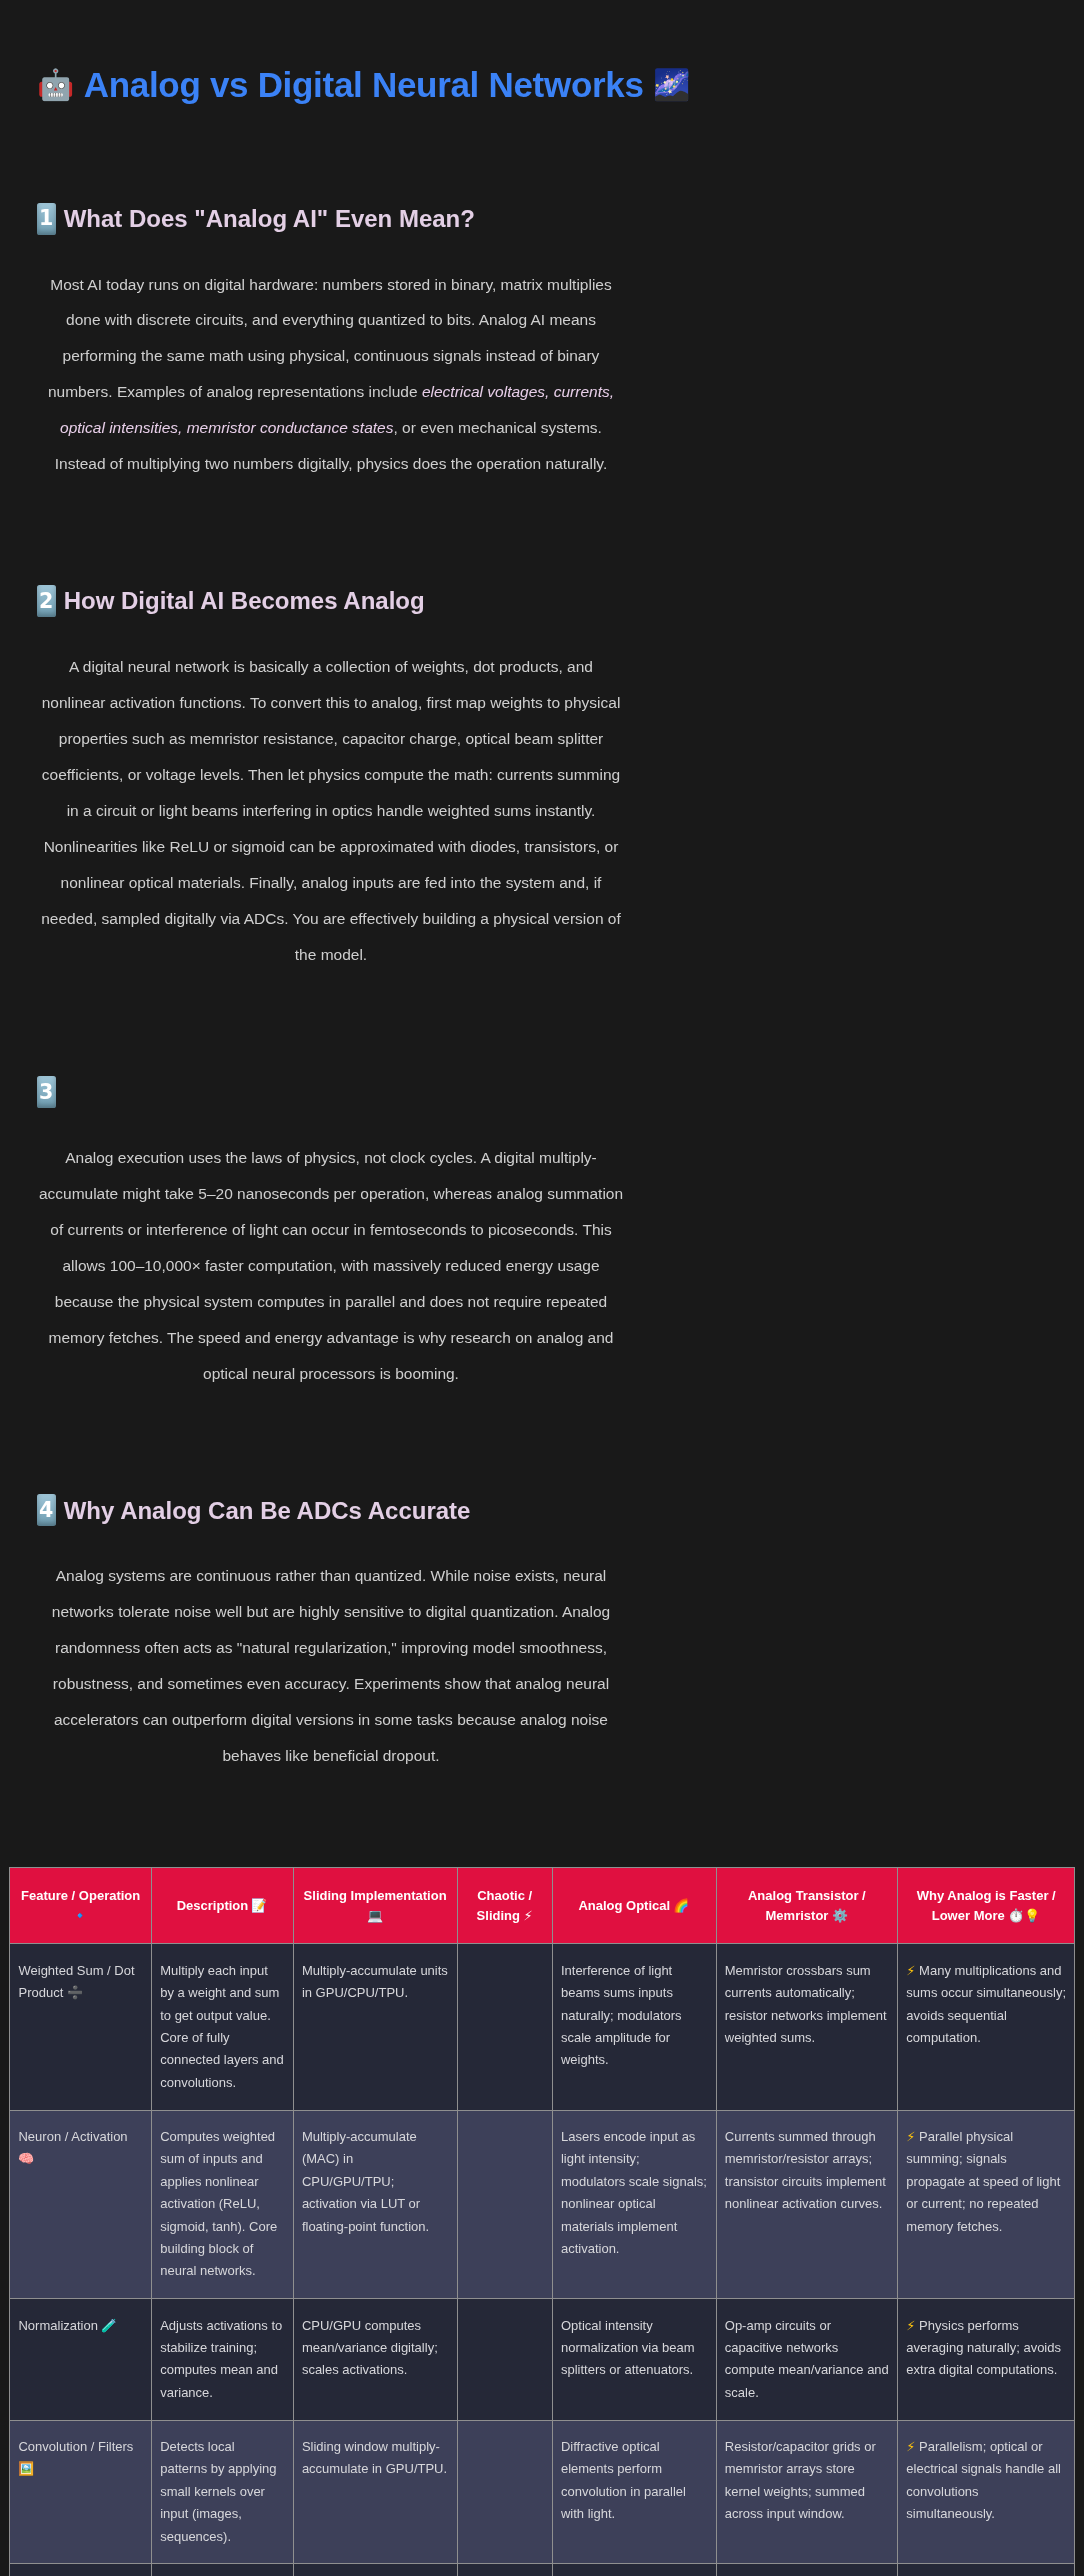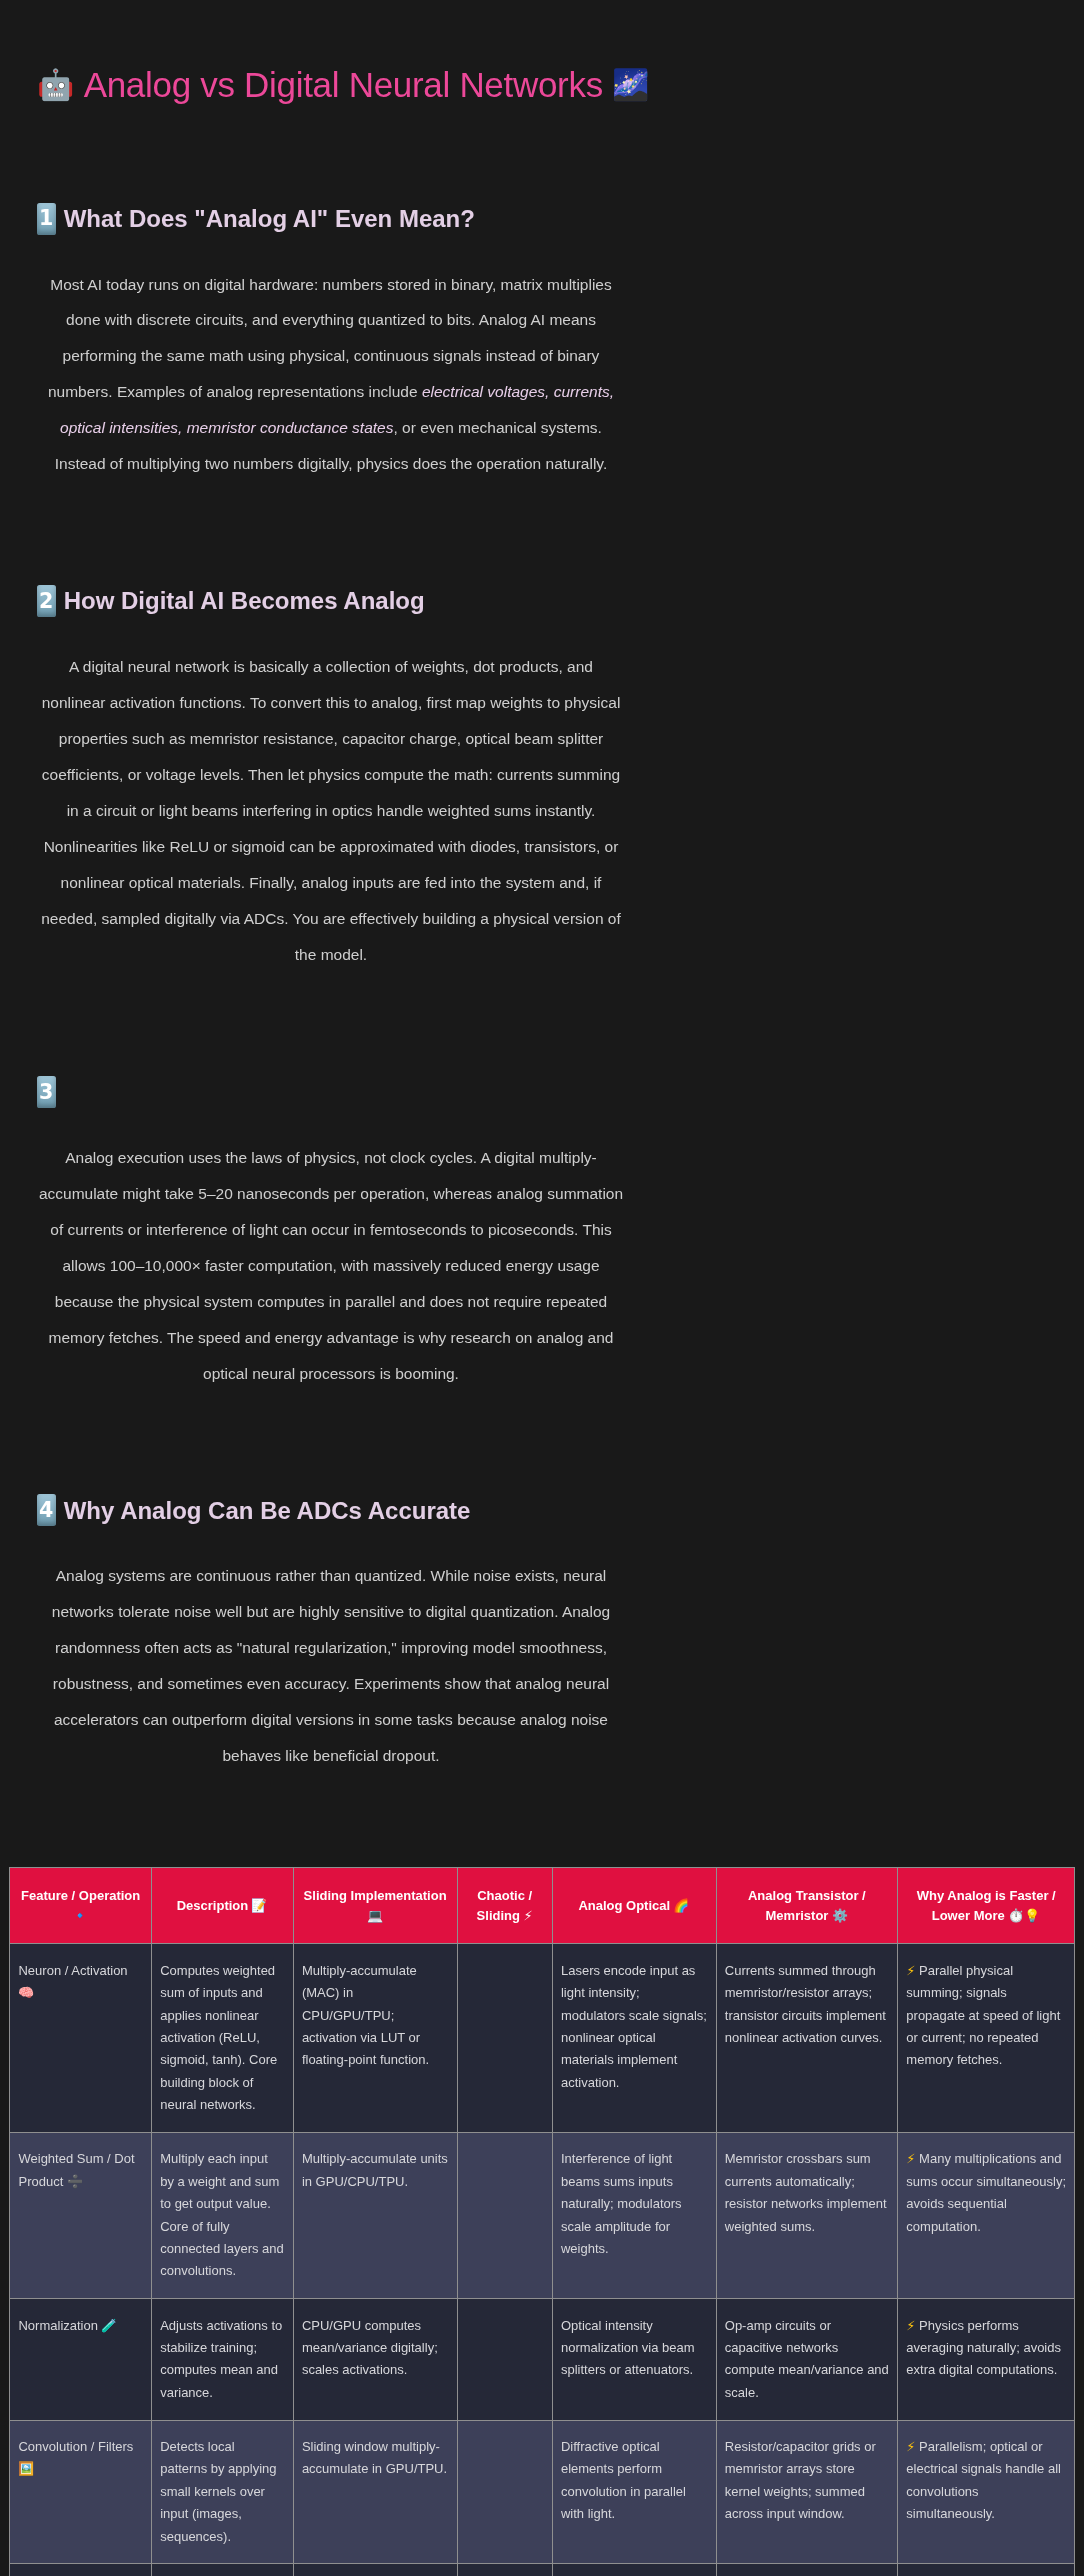--- a/index.html
+++ b/index.html
@@ -24,22 +24,22 @@
   
   .doc-title {
     display: flex;
     align-items: center;
     gap: 9.3px;
     padding: 66px 0 0 37px;
     margin: 0;
   }
   .doc-title .title-text {
     font-size: 35px;
-    font-weight: 400;
-    color: #ec4899;
+    font-weight: 700;
+    color: #3b82f6;
     letter-spacing: -0.3px;
     line-height: 1.1;
     white-space: nowrap;
   }
   .emoji {
     font-family: "DejaVu Sans", sans-serif;
     font-weight: 400;
     display: inline-block;
     line-height: 1;
   }
@@ -189,36 +189,36 @@
             <th><span>Description </span><span class="emoji">📝</span></th>
             <th><span>Sliding Implementation </span><span class="emoji">💻</span></th>
             <th><span>Chaotic / Sliding </span><span class="emoji">⚡</span></th>
             <th><span>Analog Optical </span><span class="emoji">🌈</span></th>
             <th><span>Analog Transistor / Memristor </span><span class="emoji">⚙️</span></th>
             <th><span>Why Analog is Faster / Lower More </span><span class="emoji">⏱️💡</span></th>
           </tr>
       </thead>
       <tbody id="tbl-body">
           <tr>
+            <td><span>Weighted Sum / Dot Product </span><span class="emoji">➗</span></td>
+            <td>Multiply each input by a weight and sum to get output value. Core of fully connected layers and convolutions.</td>
+            <td>Multiply-accumulate units in GPU/CPU/TPU.</td>
+            <td class="center"></td>
+            <td>Interference of light beams sums inputs naturally; modulators scale amplitude for weights.</td>
+            <td>Memristor crossbars sum currents automatically; resistor networks implement weighted sums.</td>
+            <td><span class="emoji bolt">⚡</span> <span>Many multiplications and sums occur simultaneously; avoids sequential computation.</span></td>
+          </tr>
+          <tr>
             <td><span>Neuron / Activation </span><span class="emoji">🧠</span></td>
             <td>Computes weighted sum of inputs and applies nonlinear activation (ReLU, sigmoid, tanh). Core building block of neural networks.</td>
             <td>Multiply-accumulate (MAC) in CPU/GPU/TPU; activation via LUT or floating-point function.</td>
             <td class="center"></td>
             <td>Lasers encode input as light intensity; modulators scale signals; nonlinear optical materials implement activation.</td>
             <td>Currents summed through memristor/resistor arrays; transistor circuits implement nonlinear activation curves.</td>
             <td><span class="emoji bolt">⚡</span> <span>Parallel physical summing; signals propagate at speed of light or current; no repeated memory fetches.</span></td>
-          </tr>
-          <tr>
-            <td><span>Weighted Sum / Dot Product </span><span class="emoji">➗</span></td>
-            <td>Multiply each input by a weight and sum to get output value. Core of fully connected layers and convolutions.</td>
-            <td>Multiply-accumulate units in GPU/CPU/TPU.</td>
-            <td class="center"></td>
-            <td>Interference of light beams sums inputs naturally; modulators scale amplitude for weights.</td>
-            <td>Memristor crossbars sum currents automatically; resistor networks implement weighted sums.</td>
-            <td><span class="emoji bolt">⚡</span> <span>Many multiplications and sums occur simultaneously; avoids sequential computation.</span></td>
           </tr>
           <tr>
             <td><span>Normalization </span><span class="emoji">🧪</span></td>
             <td>Adjusts activations to stabilize training; computes mean and variance.</td>
             <td>CPU/GPU computes mean/variance digitally; scales activations.</td>
             <td class="center"></td>
             <td>Optical intensity normalization via beam splitters or attenuators.</td>
             <td>Op-amp circuits or capacitive networks compute mean/variance and scale.</td>
             <td><span class="emoji bolt">⚡</span> <span>Physics performs averaging naturally; avoids extra digital computations.</span></td>
           </tr>

